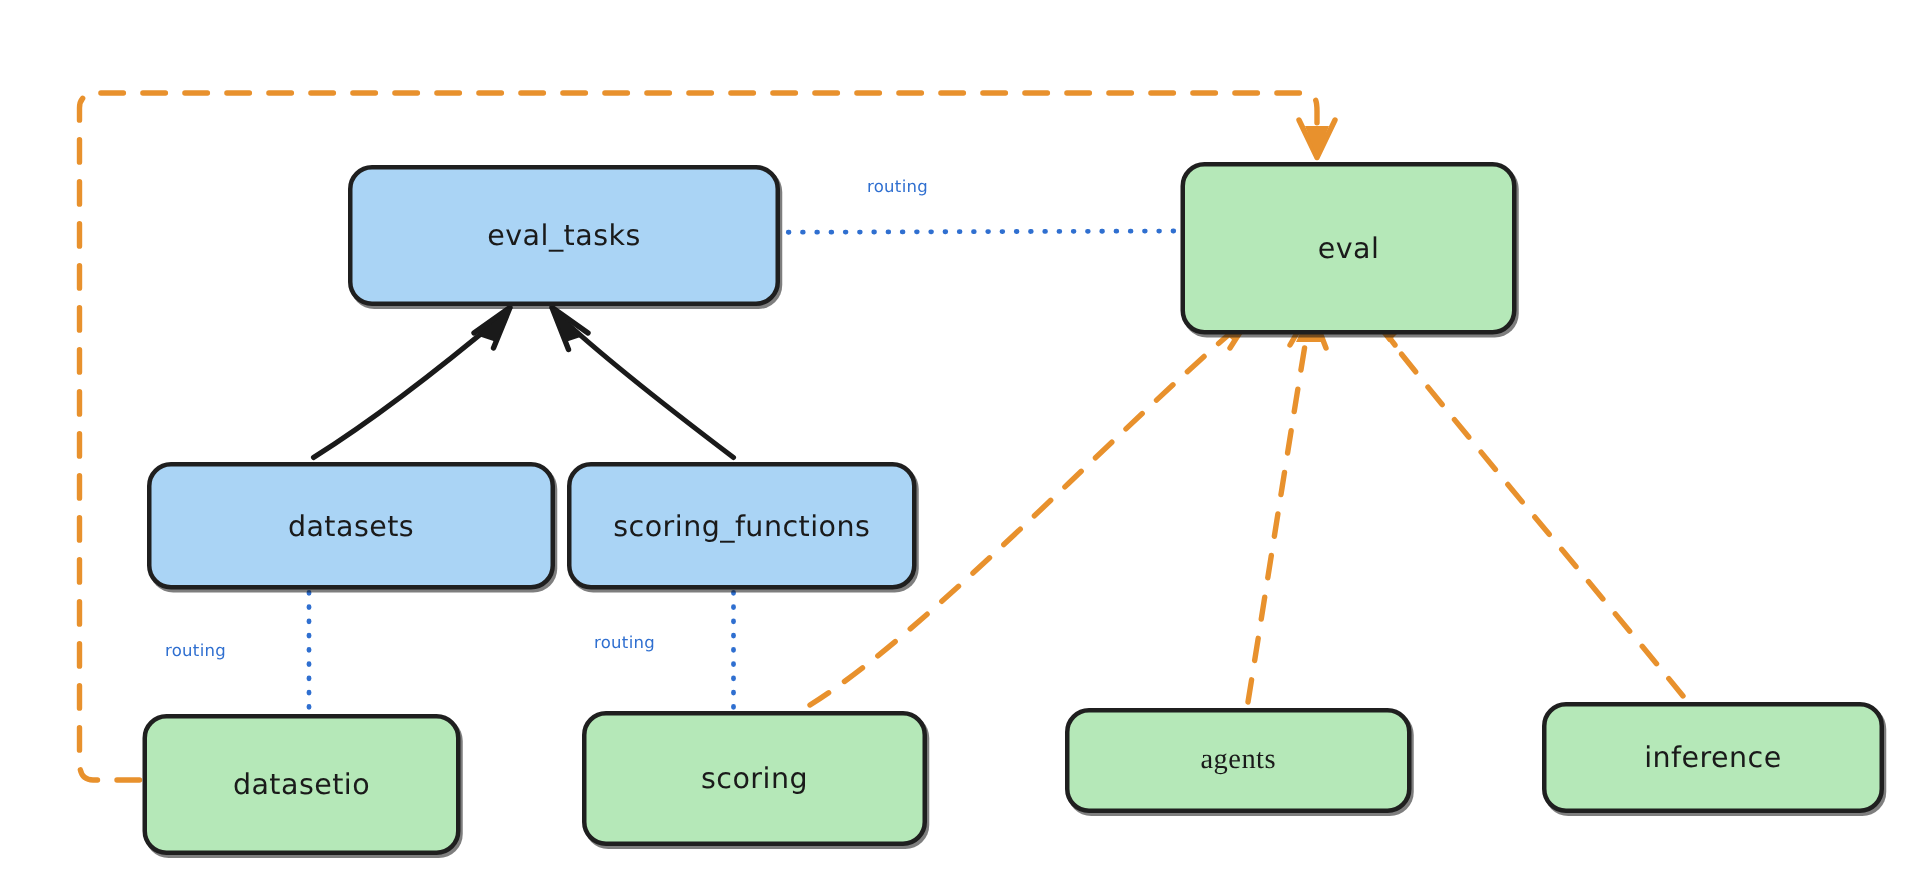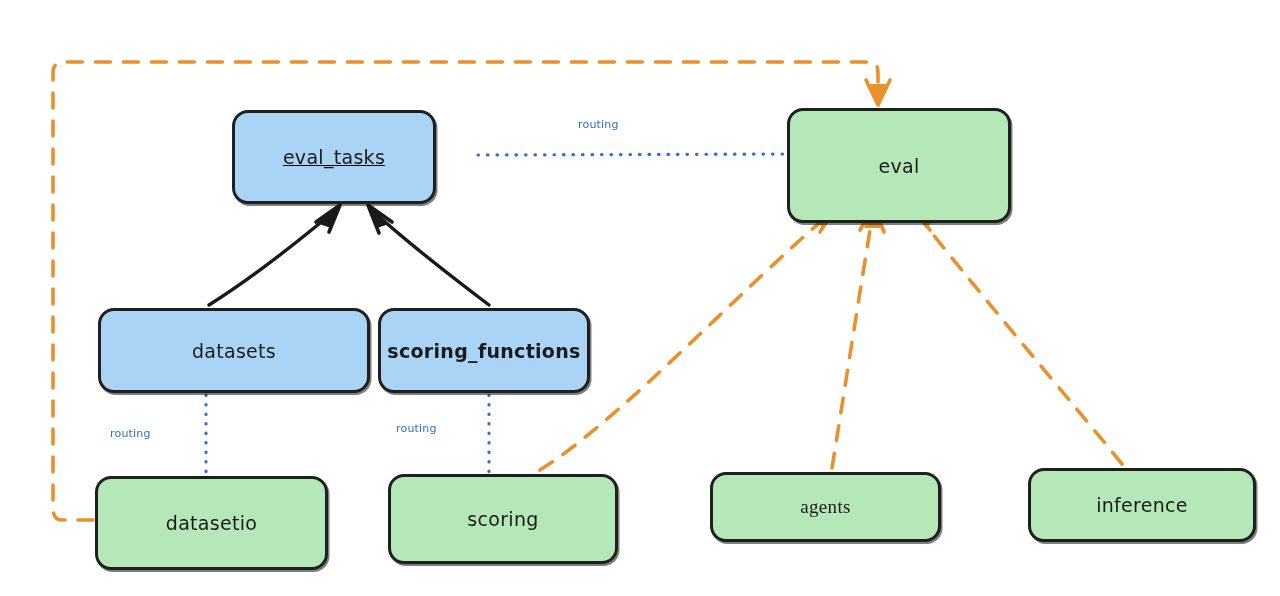--- a/index.html
+++ b/index.html
@@ -100,37 +100,37 @@
       <path d="M 874,206 L 864,228 L 881,228 Z" fill="#e8912d"></path>
     </g>
 
     <g>
       <path d="M 1122,464 C 1070,400 968,280 917,214" fill="none" stroke="#e8912d" stroke-width="3.6" stroke-linecap="round" stroke-dasharray="15 13"></path>
       <path d="M 913,208 L 930,230 M 913,208 L 942,219" fill="none" stroke="#e8912d" stroke-width="3.6" stroke-linecap="round"></path>
       <path d="M 913,208 L 926,228 L 937,217 Z" fill="#e8912d"></path>
     </g>
   </svg>
 
-  <div class="node node-blue" style="left:232px; top:110px; width:204px; height:94px;text-decoration:underline;">
+  <div class="node node-blue" style="left:232px; top:110px; width:288px; height:94px;">
     <span class="node-label">eval_tasks</span>
   </div>
 
   <div class="node node-green" style="left:787px; top:108px; width:224px; height:115px;">
     <span class="node-label">eval</span>
   </div>
 
   <div class="node node-blue" style="left:98px; top:308px; width:272px; height:85px;">
     <span class="node-label">datasets</span>
   </div>
 
-  <div class="node node-blue" style="left:378px; top:308px; width:212px; height:85px;font-weight:bold;">
+  <div class="node node-blue" style="left:378px; top:308px; width:233px; height:85px;">
     <span class="node-label">scoring_functions</span>
   </div>
 
-  <div class="node node-green" style="left:95px; top:476px; width:233px; height:94px;">
+  <div class="node node-green" style="left:95px; top:476px; width:212px; height:94px;">
     <span class="node-label">datasetio</span>
   </div>
 
   <div class="node node-green" style="left:388px; top:474px; width:230px; height:90px;align-items:center;">
     <span class="node-label">scoring</span>
   </div>
 
   <div class="node node-green" style="left:710px; top:472px; width:231px; height:70px;font-family:Liberation Serif, serif;">
     <span class="node-label">agents</span>
   </div>

